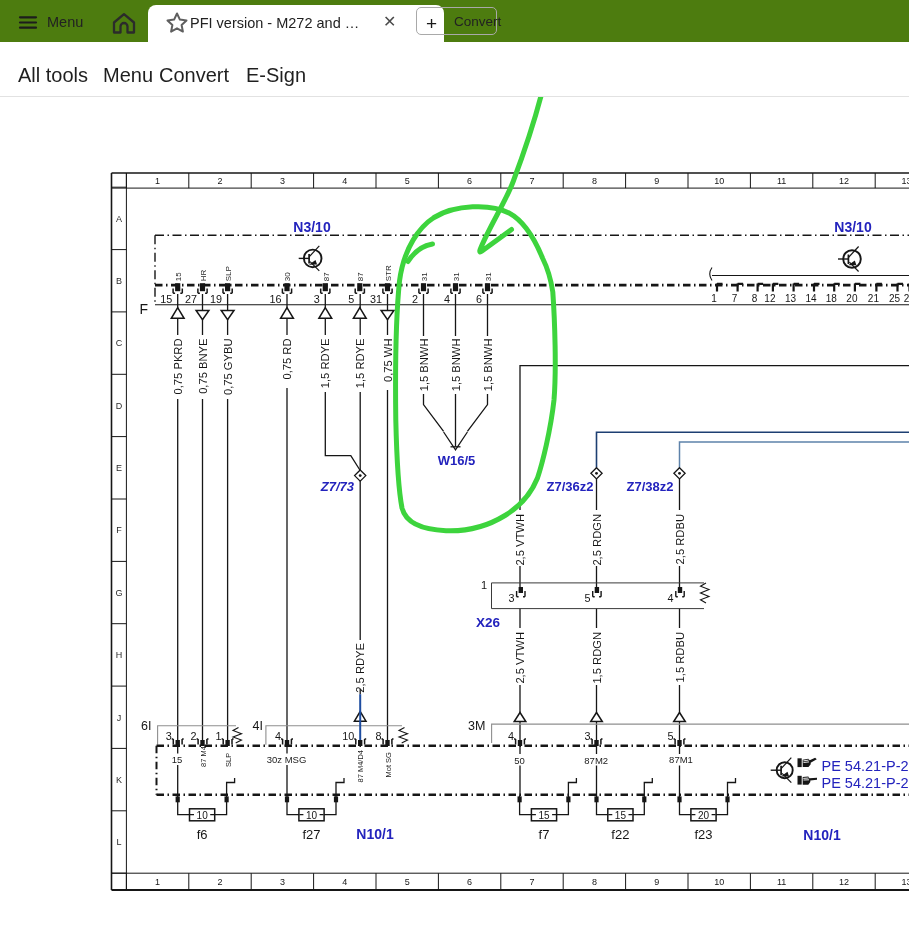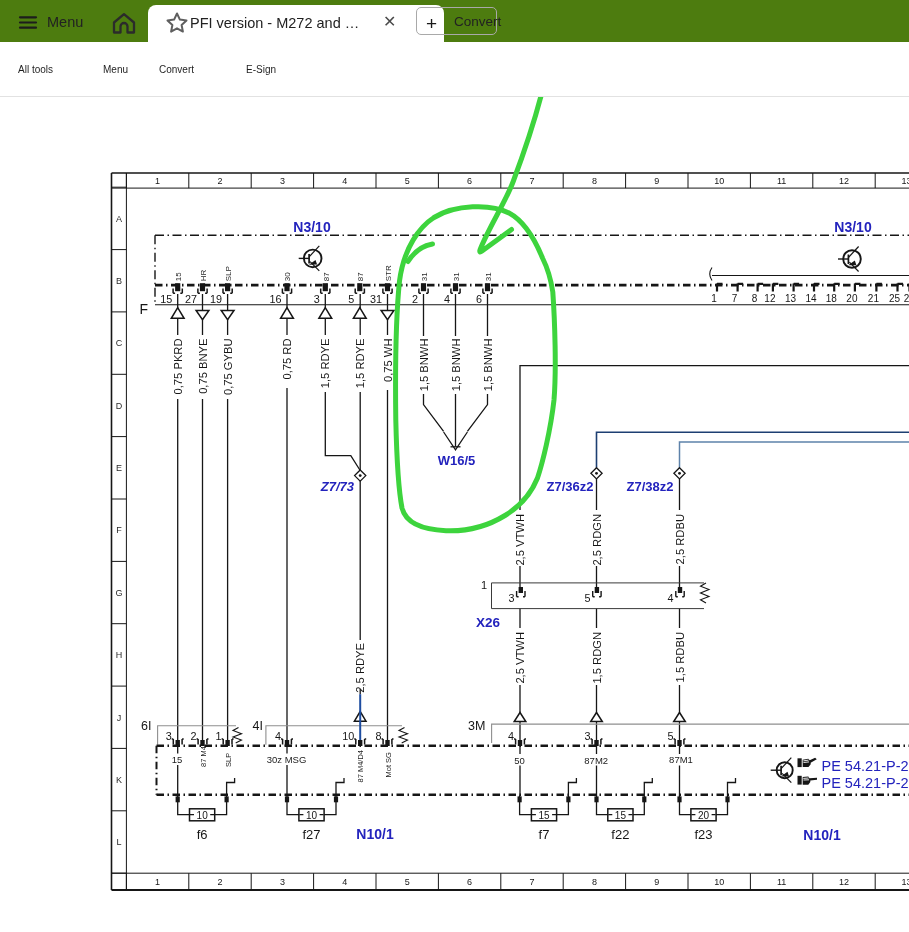--- a/index.html
+++ b/index.html
@@ -11,21 +11,21 @@
     border-radius:8px 8px 0 0;}
   .tabtitle{position:absolute;left:42px;top:10px;font-size:14.5px;color:#222;white-space:nowrap;}
   .tabx{position:absolute;left:235px;top:7px;font-size:16px;color:#4a4a4a;}
   .menutxt{position:absolute;left:47px;top:14px;font-size:14.5px;color:#222;}
   .createbtn{position:absolute;left:416px;top:7px;width:81px;height:28px;border:1px solid #a9a9a9;
     border-radius:5px;box-sizing:border-box;}
   .createtxt{position:absolute;left:37px;top:6px;font-size:13.5px;color:#222;}
   .plus{position:absolute;left:9px;top:5px;font-size:19px;font-weight:400;color:#1a1a1a;}
   .bar2{position:absolute;left:0;top:42px;width:909px;height:54px;background:#fff;
     border-bottom:1px solid #e2e2e2;}
-  .bar2 span{position:absolute;top:22px;font-size:10px;color:#1f1f1f;}
+  .bar2 span{position:absolute;top:22px;font-size:20px;color:#1f1f1f;}
 </style>
 </head>
 <body>
 <div id="page">
   <svg id="diag" width="909" height="932" viewBox="0 0 909 932">
 <g stroke="#161616" fill="none">
 <path d="M111.5 173.0 H909" stroke-width="1.4"></path>
 <path d="M111.5 890.0 H909" stroke-width="2"></path>
 <path d="M111.5 173.0 V890.0" stroke-width="1.6"></path>
 <path d="M111.5 188.1 H909" stroke-width="1"></path>

